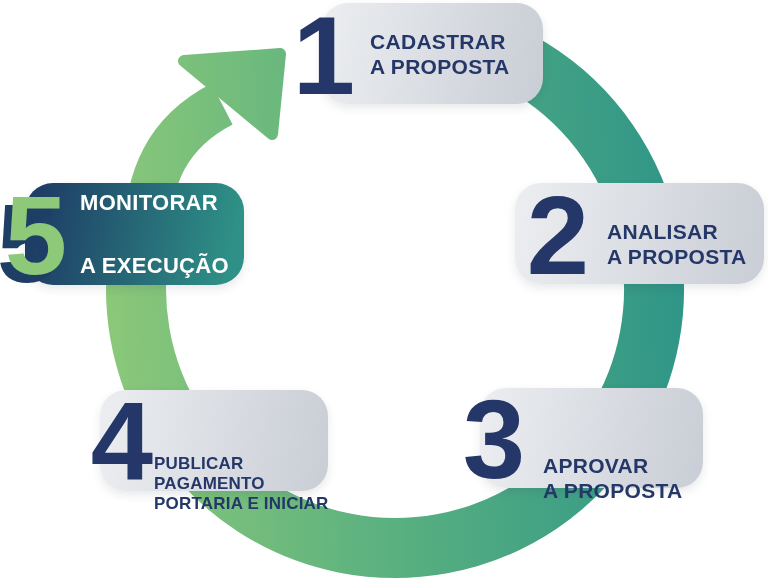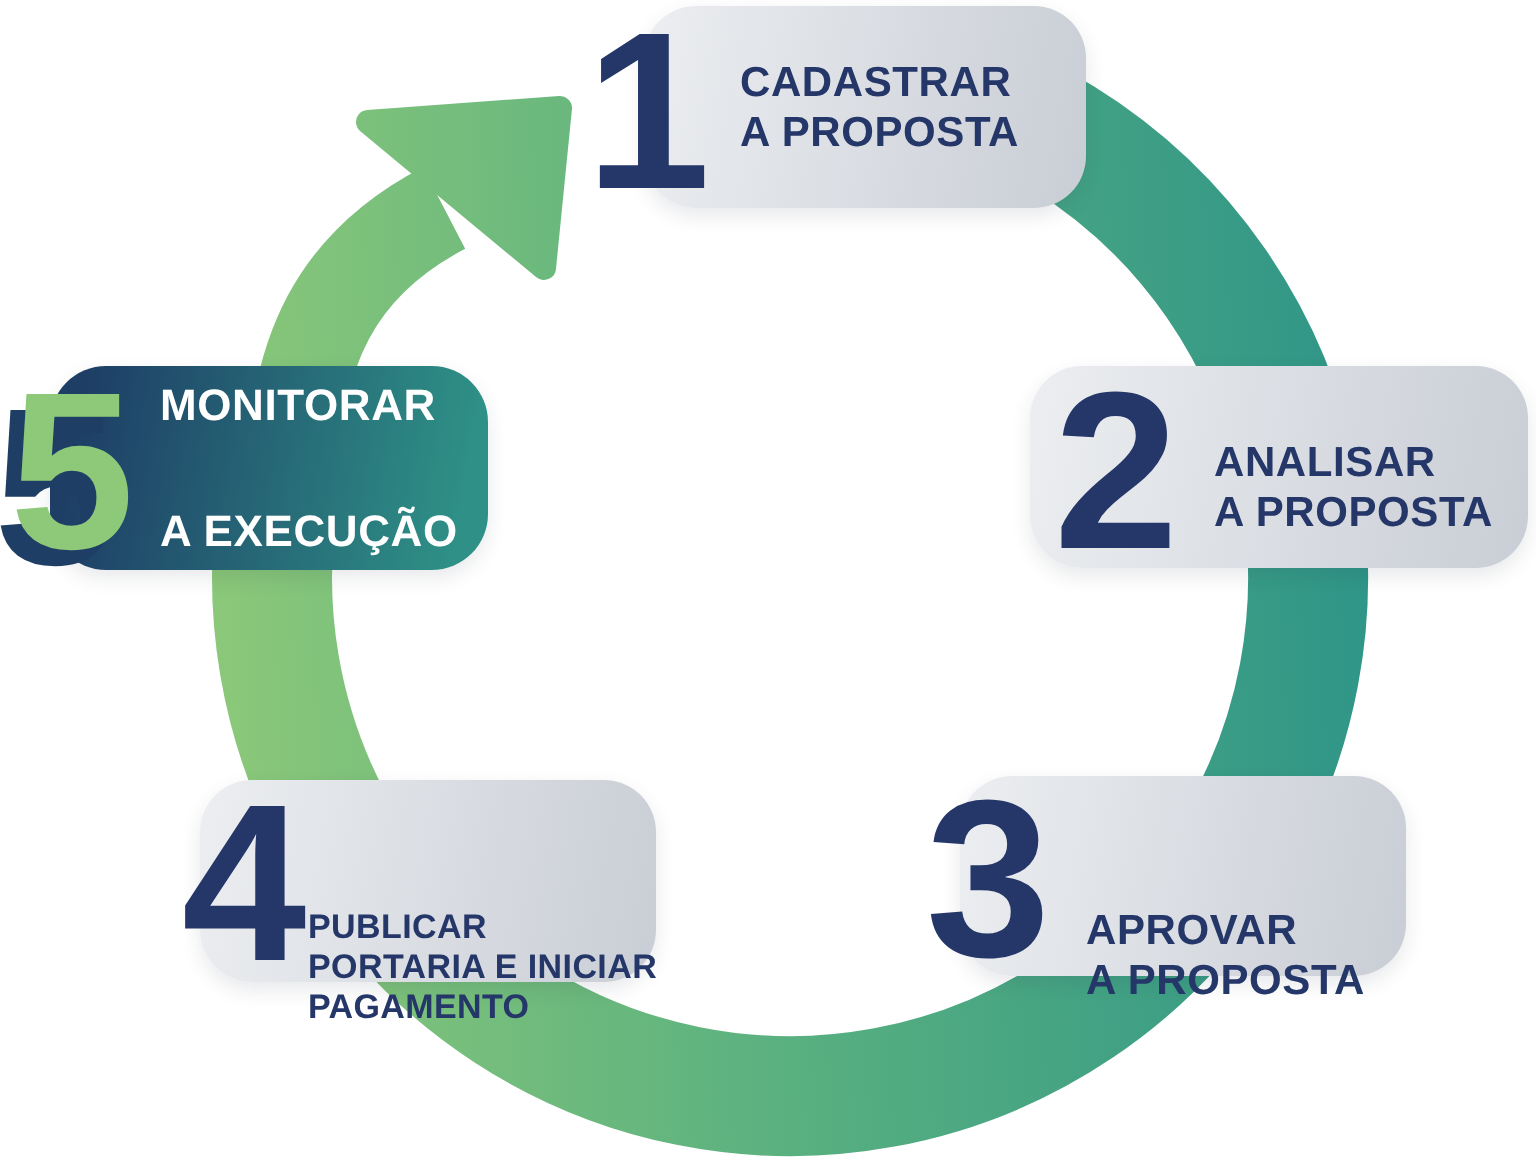--- a/index.html
+++ b/index.html
@@ -90,22 +90,22 @@
   <div class="digit d3">3</div>
   <div class="label l3">
     <span>APROVAR</span>
     <span>A PROPOSTA</span>
   </div>
 
   <div class="card c4"></div>
   <div class="digit d4">4</div>
   <div class="label small l4">
     <span>PUBLICAR</span>
+    <span>PAGAMENTO</span>
     <span>PORTARIA E INICIAR</span>
-    <span>PAGAMENTO</span>
   </div>
 
   <div class="card hl c5"></div>
   <div class="digit hl d5">5</div>
   <div class="label hl l5">
     <span>MONITORAR</span>
     <span>A EXECUÇÃO</span>
   </div>
 
 </div>

